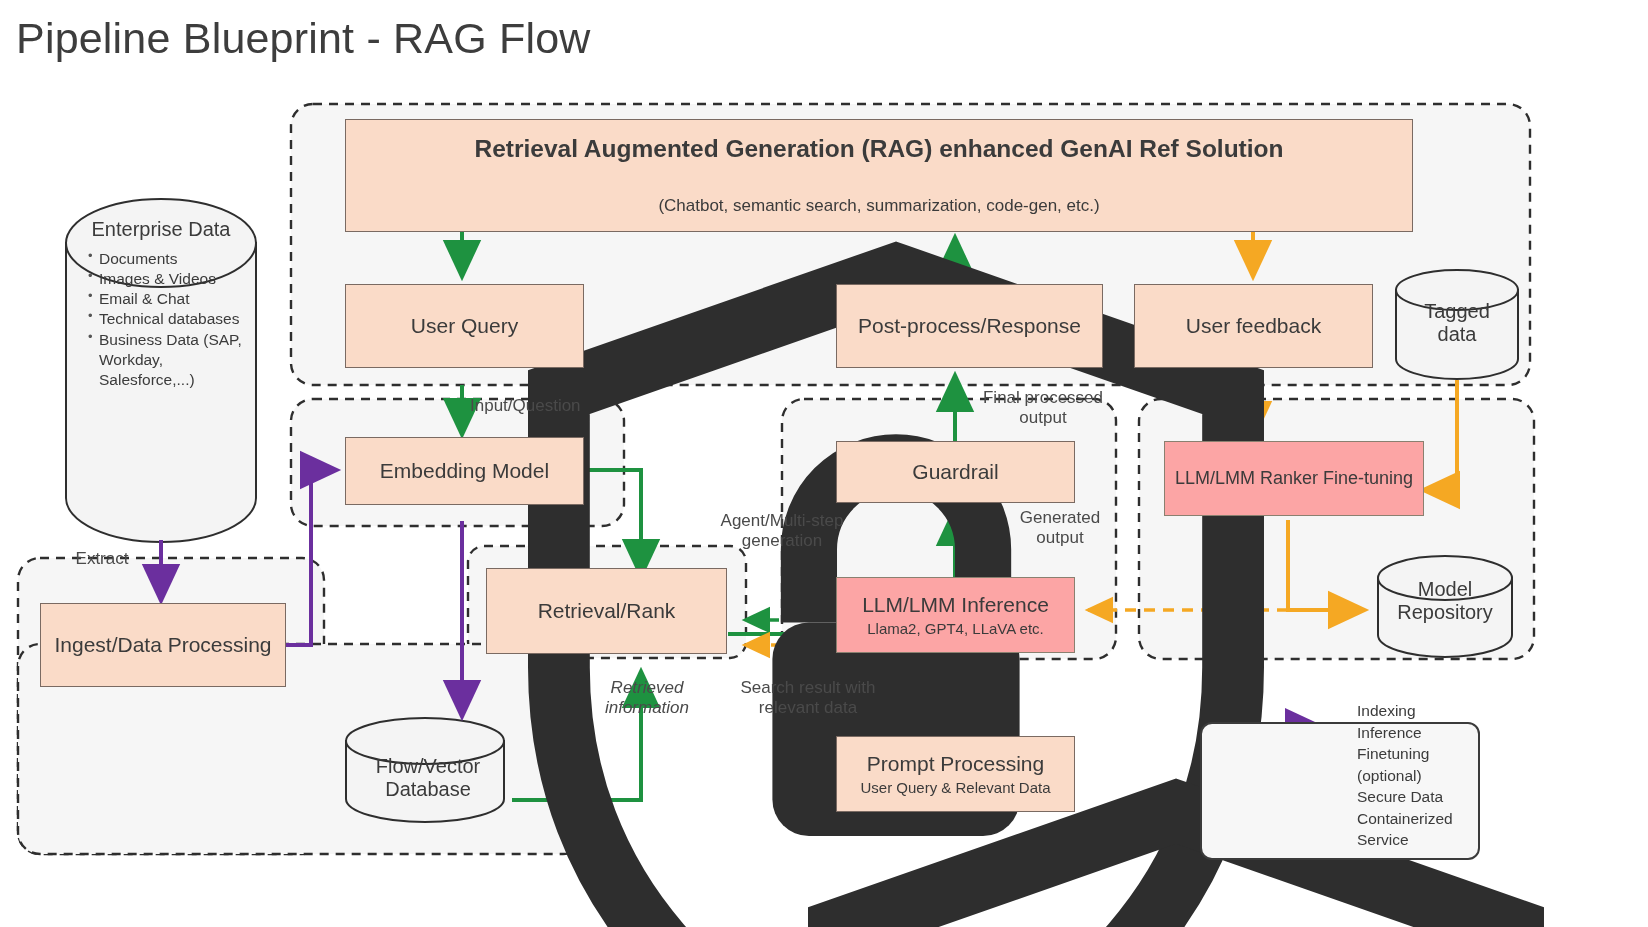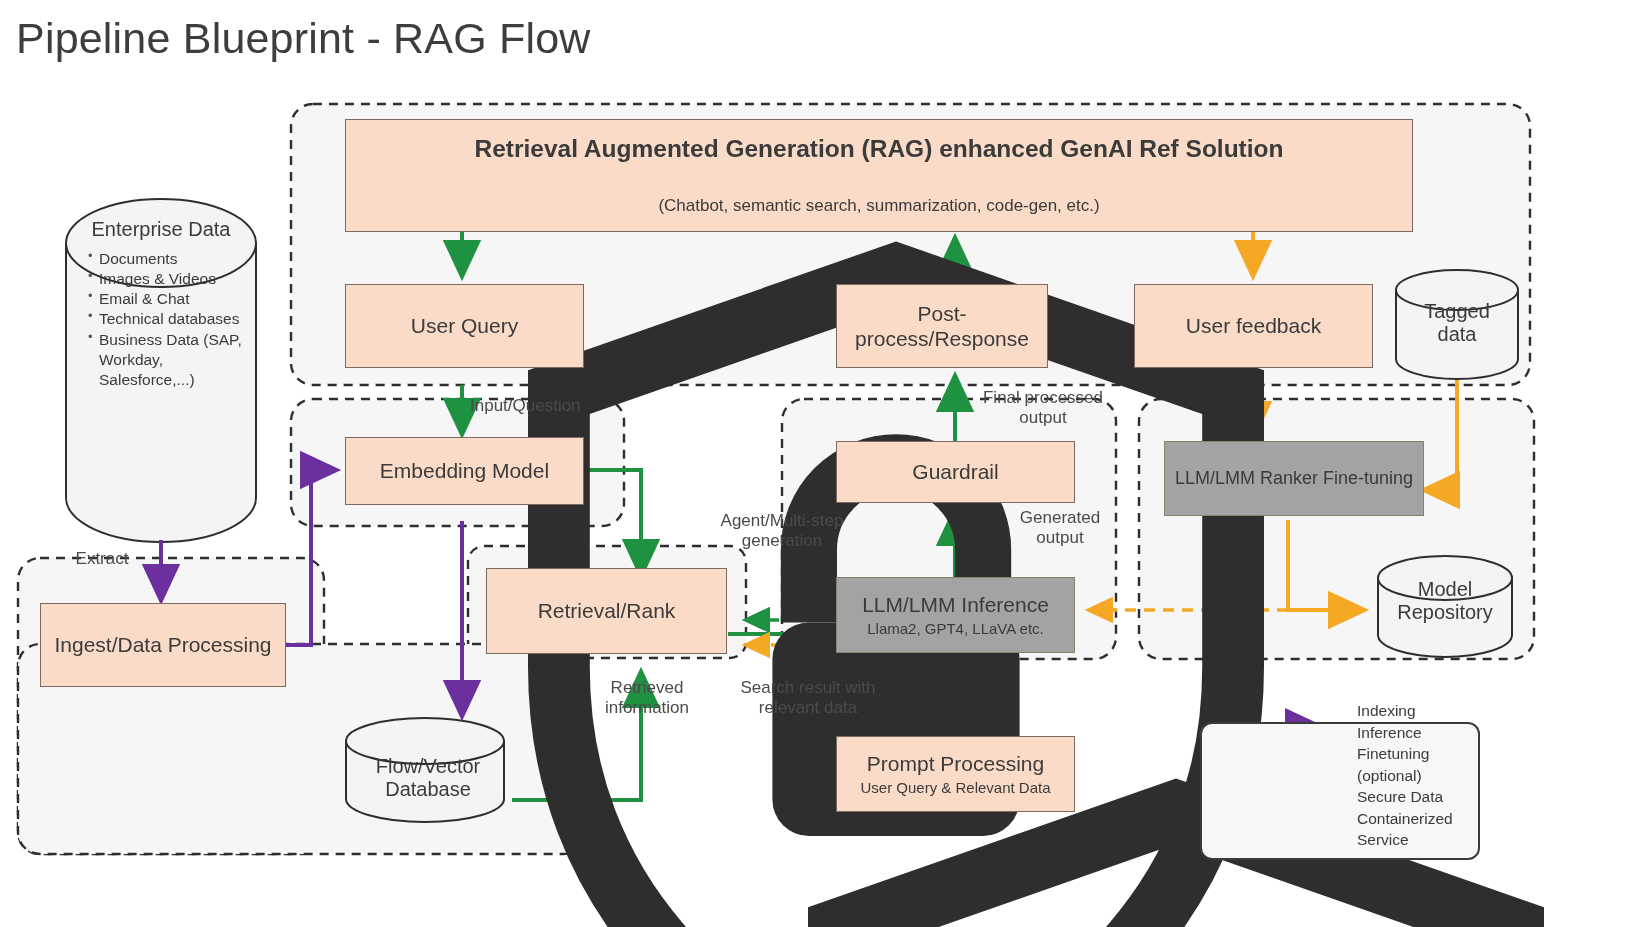--- a/index.html
+++ b/index.html
@@ -3,21 +3,21 @@
 <meta charset="utf-8">
 <style>
   html,body{margin:0;padding:0;background:#ffffff;}
   body{width:1648px;height:927px;overflow:hidden;font-family:"Liberation Sans",sans-serif;color:#3b3b3b;}
   #stage{position:relative;width:1648px;height:927px;}
   svg{position:absolute;left:0;top:0;width:1648px;height:927px;}
   .ttl{position:absolute;left:16px;top:14px;font-size:43px;color:#3d3d3d;letter-spacing:0.2px;}
   .node{position:absolute;box-sizing:border-box;display:flex;flex-direction:column;
         align-items:center;justify-content:center;text-align:center;
         border:1px solid #7a6a62;background:#fadbc8;color:#3b3b3b;}
-  .node.cream{background:#a3a3a3;border-color:#8a8070;align-items:center;}
+  .node.cream{background:#fca5a5;border-color:#8a8070;align-items:center;}
   .node .sub{font-size:15px;margin-top:3px;}
   .lbl{position:absolute;color:#4a4a4a;text-align:center;line-height:1.18;}
   .cyl{position:absolute;display:flex;flex-direction:column;align-items:center;
        justify-content:center;text-align:center;color:#3b3b3b;}
   .cyl .txt{position:relative;z-index:2;line-height:1.14;}
   .ent{position:absolute;color:#3b3b3b;}
   .ent .hd{text-align:center;font-size:20px;}
   .ent ul{margin:0;padding:0 0 0 16px;list-style:none;font-size:15.5px;line-height:1.30;}
   .ent li{position:relative;padding-left:11px;}
   .ent li:before{content:"•";position:absolute;left:0;top:-1px;font-size:13px;color:#555;}
@@ -143,21 +143,21 @@
 
   <div class="node" style="left:345px;top:119px;width:1068px;height:113px;gap:24px;">
     <div style="font-size:24.5px;font-weight:bold;padding:0 14px;">Retrieval Augmented Generation (RAG) enhanced GenAI Ref Solution</div>
     <div class="sub" style="font-size:17px;margin-top:9px;">(Chatbot, semantic search, summarization, code-gen, etc.)</div>
   </div>
 
   <div class="node" style="left:345px;top:284px;width:239px;height:84px;font-size:21px;align-items:center;">
     <span>User Query</span>
   </div>
 
-  <div class="node" style="left:836px;top:284px;width:212px;height:84px;font-size:21px;line-height:1.2;">
+  <div class="node" style="left:836px;top:284px;width:267px;height:84px;font-size:21px;line-height:1.2;">
     <span>Post-process/Response</span>
   </div>
 
   <div class="node" style="left:1134px;top:284px;width:239px;height:84px;font-size:21px;">
     <span>User feedback</span>
   </div>
 
   <div class="node" style="left:345px;top:437px;width:239px;height:68px;font-size:21px;">
     <span>Embedding Model</span>
   </div>
@@ -215,21 +215,21 @@
 
   <div class="lbl" style="left:963px;top:388px;width:160px;font-size:17px;">
     <span>Final processed output</span></div>
 
   <div class="lbl" style="left:1000px;top:508px;width:120px;font-size:17px;">
     <span>Generated output</span></div>
 
   <div class="lbl" style="left:696px;top:511px;width:172px;font-size:17px;">
     <span>Agent/Multi-step generation</span></div>
 
-  <div class="lbl" style="left:588px;top:678px;width:118px;font-size:17px;">
+  <div class="lbl" style="left:588px;top:678px;width:118px;font-size:17px;font-style:italic;">
     <span>Retrieved information</span></div>
 
   <div class="lbl" style="left:718px;top:678px;width:180px;font-size:17px;">
     <span>Search result with relevant data</span></div>
 
   <div class="legend" style="left:1200px;top:722px;width:280px;height:138px;"></div>
   <div class="legtext" style="left:1357px;top:700px;width:118px;">
     <div>Indexing</div>
     <div>Inference</div>
     <div>Finetuning</div>

